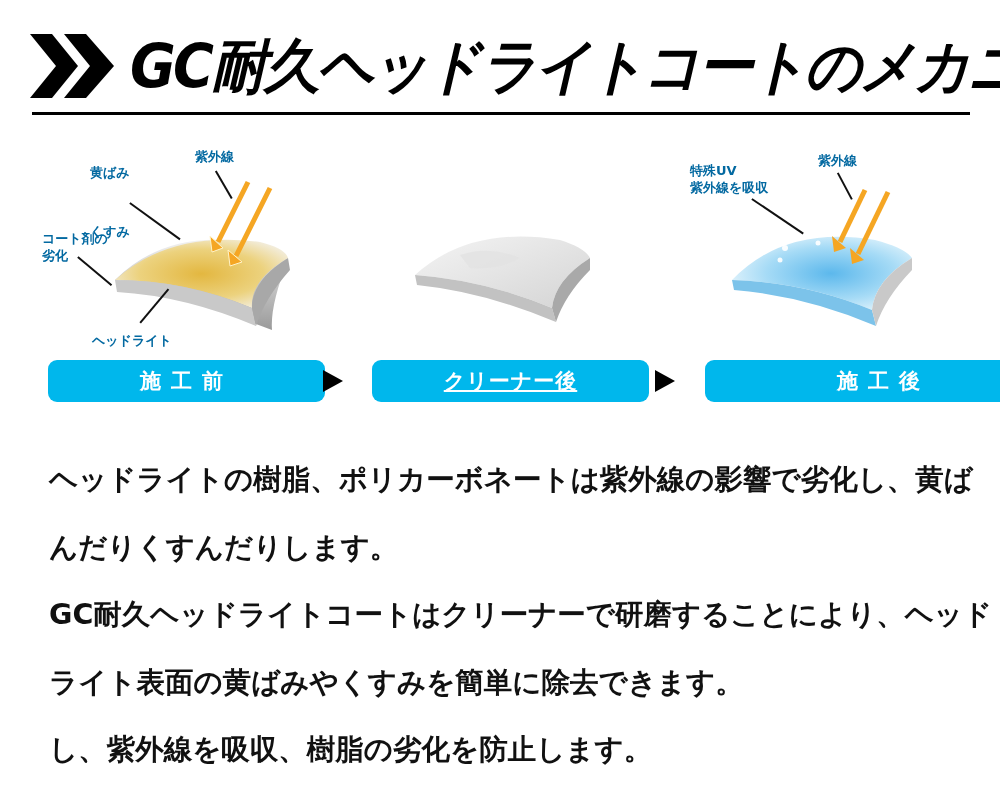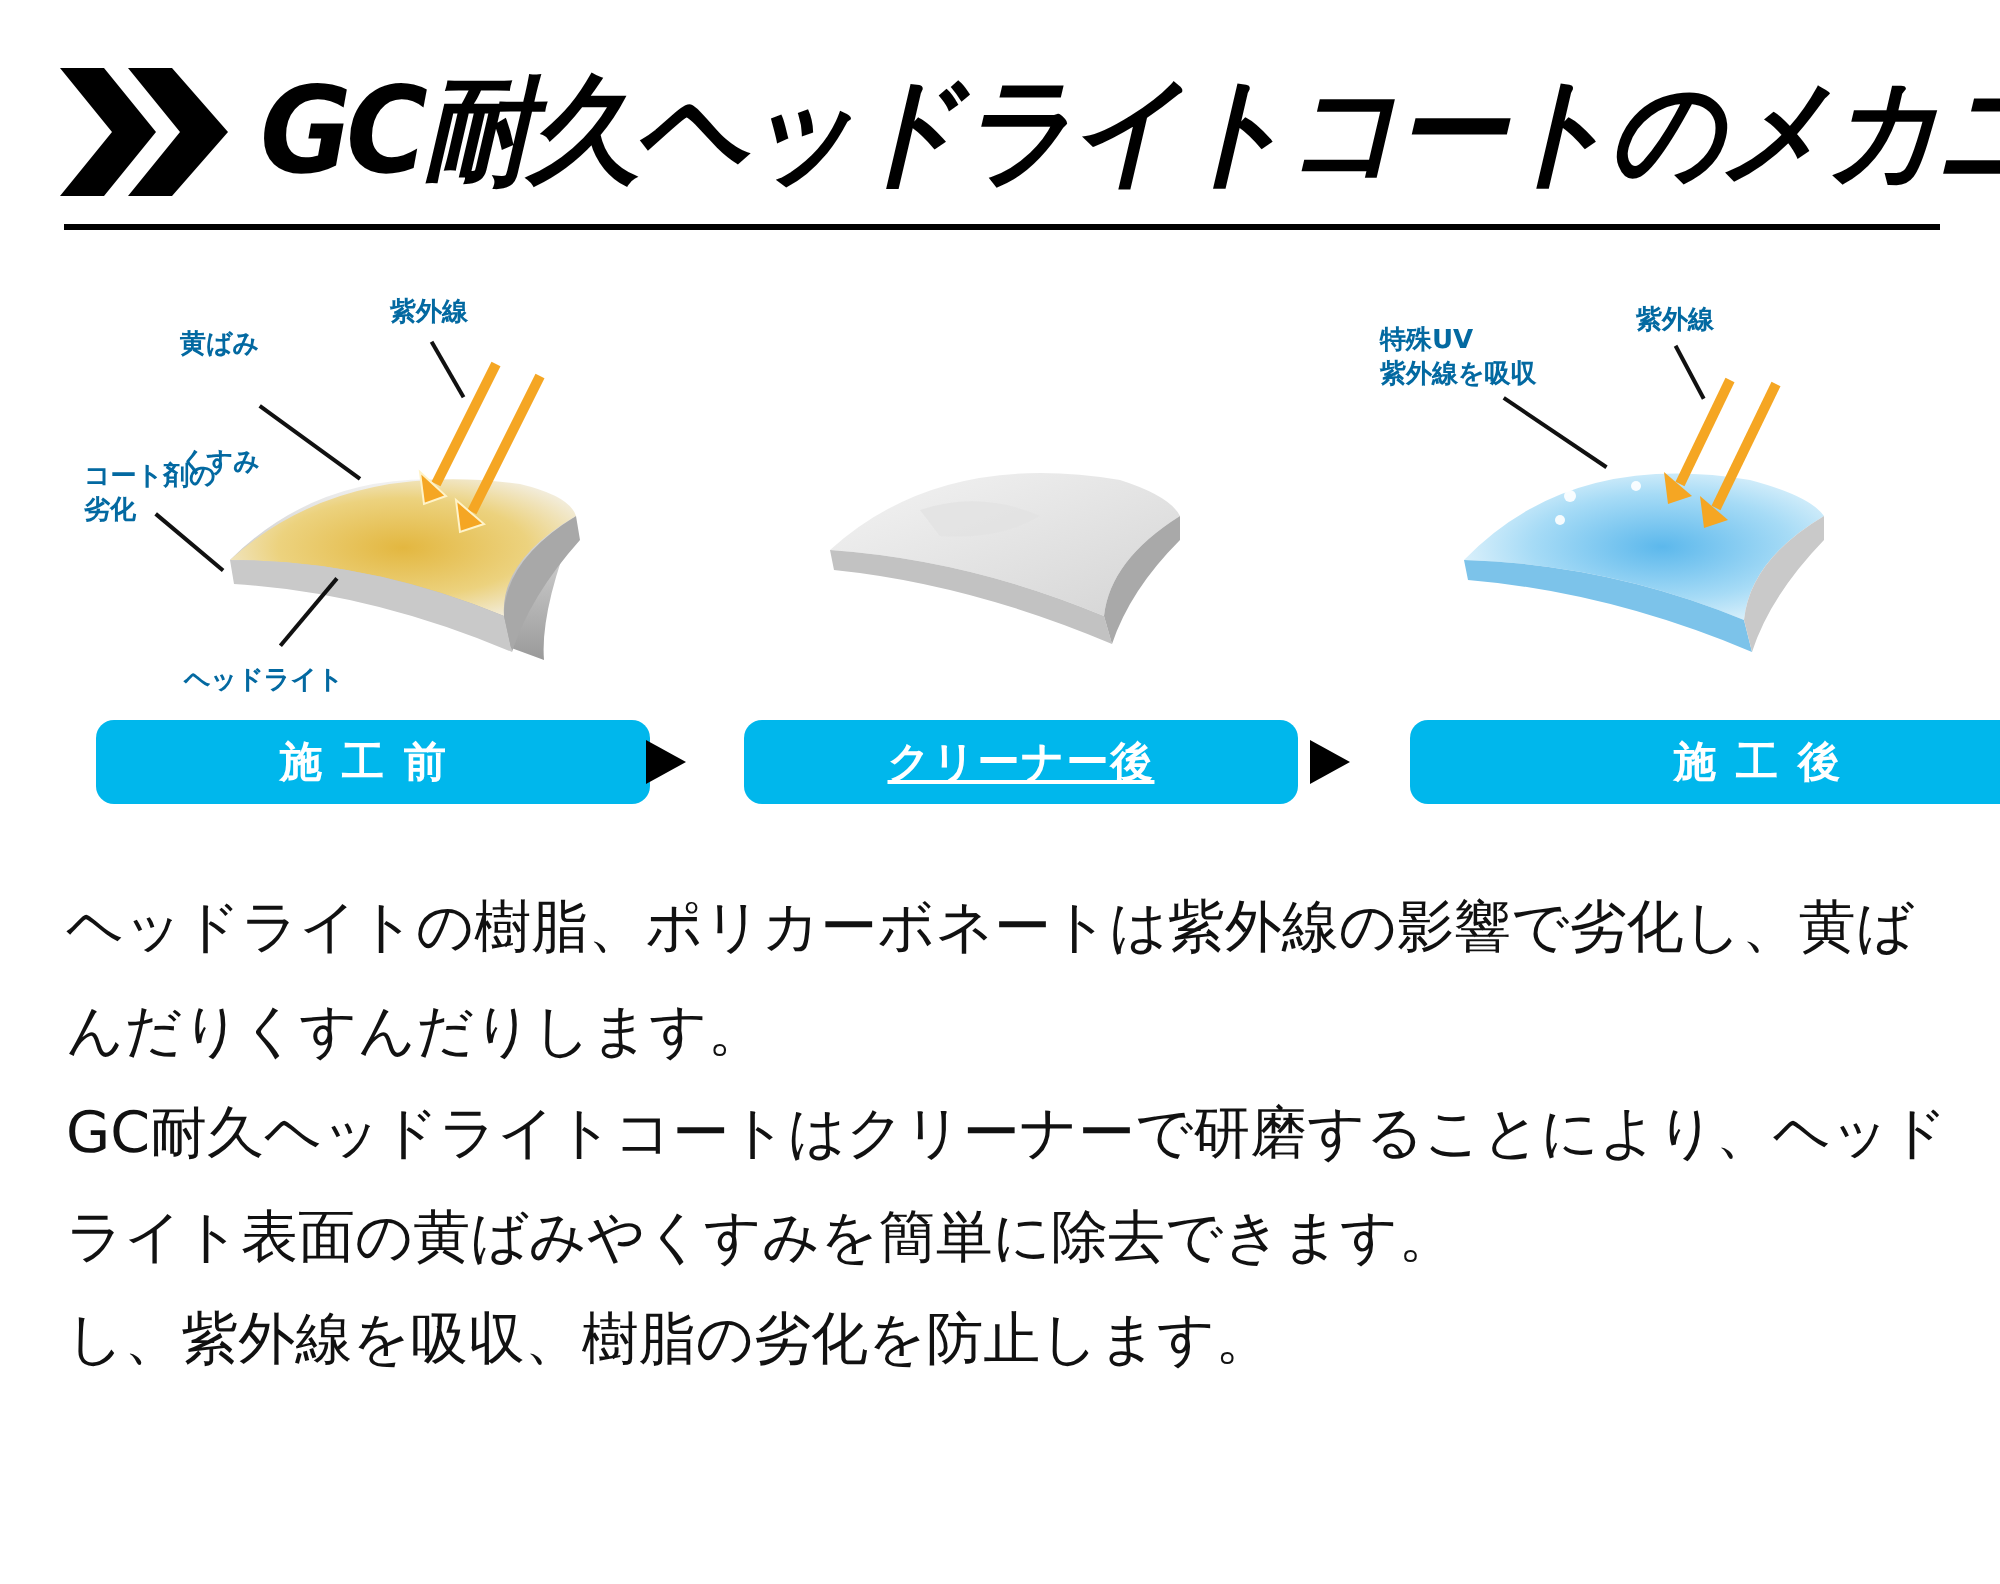--- a/index.html
+++ b/index.html
@@ -23,21 +23,21 @@
   .pill { position: absolute; top: 360px; height: 42px; width: 277px; border-radius: 9px;
           background: #00b7ec; color: #fff; font-weight: bold; font-size: 21px;
           display: flex; align-items: center; justify-content: center; letter-spacing: 1px; }
   .pill.spaced { letter-spacing: 10px; }
   .play { position: absolute; top: 370px; width: 0; height: 0;
           border-top: 11px solid transparent; border-bottom: 11px solid transparent;
           border-left: 20px solid #000; }
 
   
   .body { left: 33px; top: 438px; width: 945px; font-size: 28.5px; line-height: 51.5px; color: #111; }
-  .body p { margin: 0; white-space: nowrap; }
+  .body p { margin: 16px; white-space: nowrap; font-weight: bold; }
 </style>
 </head>
 <body>
 
 <div class="abs chevrons">
   <svg width="90" height="64" viewBox="0 0 90 64">
     <polygon points="0,0 22,0 48,32 22,64 0,64 26,32" fill="#000"></polygon>
     <polygon points="34,0 56,0 84,32 56,64 34,64 60,32" fill="#000"></polygon>
   </svg>
 </div>

